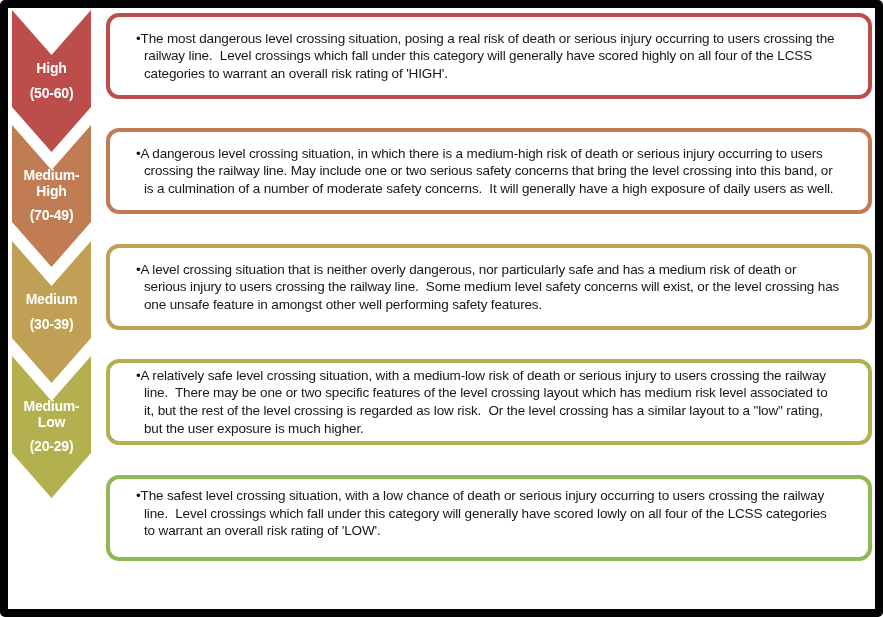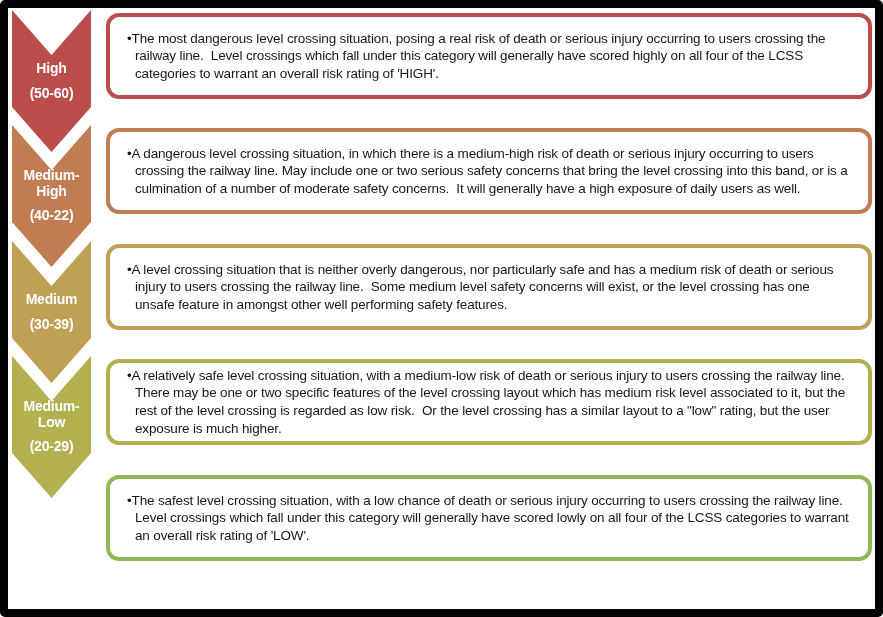--- a/index.html
+++ b/index.html
@@ -30,21 +30,21 @@
   .box{
     position:absolute;
     left:98px;width:766px;height:86px;
     box-sizing:border-box;
     background:#ffffff;
     border:4px solid var(--c);
     border-radius:13px;
     display:flex;align-items:center;
   }
   .box p{
-    margin:8px;
+    margin:17px;
     padding:0 10px 0 17px;
     text-indent:-8px;
     font-size:13.5px;
     line-height:1.3;
     letter-spacing:-0.15px;
     color:#171717;
   }
   .box p .desc{white-space:pre-wrap;}
   .box p .bullet{font-size:13.5px;}
 </style>
@@ -56,21 +56,21 @@
   <div class="chevron" style="top: 2px; --c: #bb4d4b;">
     <div class="lvl">High</div>
     <div class="rng">(50-60)</div>
   </div>
   <div class="box" style="top: 5px; --c: #bb4d4b;">
     <p><span class="bullet">•</span><span class="desc">The most dangerous level crossing situation, posing a real risk of death or serious injury occurring to users crossing the railway line.  Level crossings which fall under this category will generally have scored highly on all four of the LCSS categories to warrant an overall risk rating of 'HIGH'.</span></p>
   </div>
 
   <div class="chevron wrap-name" style="top: 117px; --c: #c07d54;">
     <div class="lvl">Medium-High</div>
-    <div class="rng">(40-22)</div>
+    <div class="rng">(70-49)</div>
   </div>
   <div class="box" style="top: 120px; --c: #c07d54;">
     <p><span class="bullet">•</span><span class="desc">A dangerous level crossing situation, in which there is a medium-high risk of death or serious injury occurring to users crossing the railway line. May include one or two serious safety concerns that bring the level crossing into this band, or is a culmination of a number of moderate safety concerns.  It will generally have a high exposure of daily users as well.</span></p>
   </div>
 
   <div class="chevron" style="top: 233px; --c: #bfa055;">
     <div class="lvl">Medium</div>
     <div class="rng">(30-39)</div>
   </div>
   <div class="box" style="top: 236px; --c: #bfa055;">
@@ -78,17 +78,17 @@
   </div>
 
   <div class="chevron" style="top: 348px; --c: #b2b04f;">
     <div class="lvl">Medium-Low</div>
     <div class="rng">(20-29)</div>
   </div>
   <div class="box" style="top: 351px; --c: #b2b04f;">
     <p><span class="bullet">•</span><span class="desc">A relatively safe level crossing situation, with a medium-low risk of death or serious injury to users crossing the railway line.  There may be one or two specific features of the level crossing layout which has medium risk level associated to it, but the rest of the level crossing is regarded as low risk.  Or the level crossing has a similar layout to a "low" rating, but the user exposure is much higher.</span></p>
   </div>
 
-  <div class="box" style="top: 467px; --c: #8fb957;">
+  <div class="box" style="top: 467px; align-items: flex-end; --c: #8fb957;">
     <p><span class="bullet">•</span><span class="desc">The safest level crossing situation, with a low chance of death or serious injury occurring to users crossing the railway line.  Level crossings which fall under this category will generally have scored lowly on all four of the LCSS categories to warrant an overall risk rating of 'LOW'.</span></p>
   </div>
 
 </div>
 
 </body></html>

